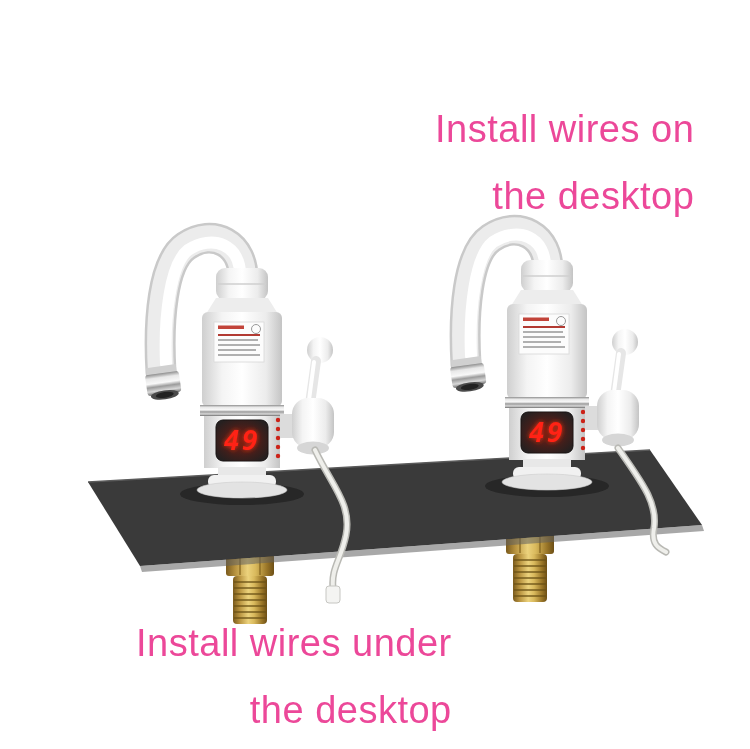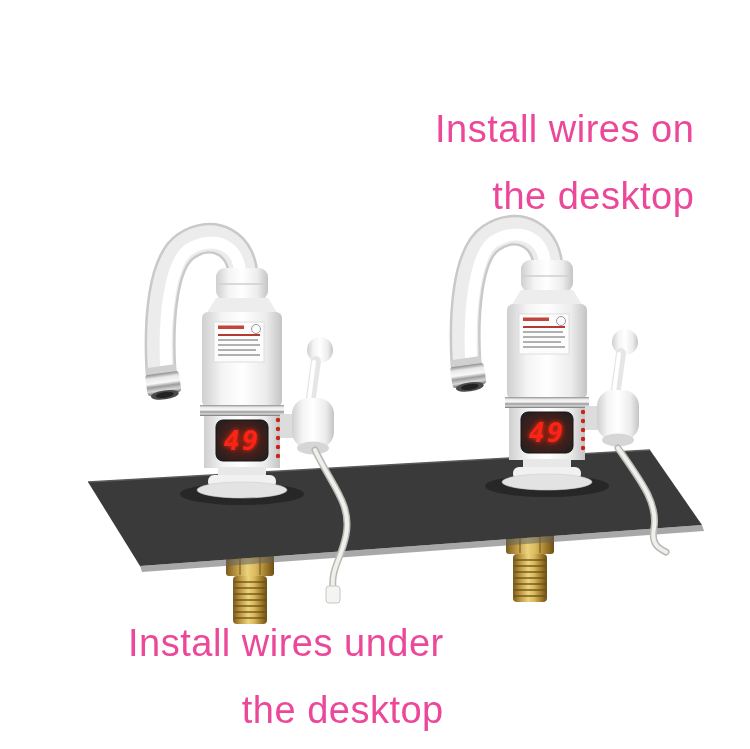--- a/index.html
+++ b/index.html
@@ -15,21 +15,21 @@
     position:absolute;
     color:#ec4899;
     font-size:38px;
     line-height:67px;
     letter-spacing:0.5px;
     white-space:nowrap;
     z-index:2;
     text-align:right;
   }
   .caption-top{left:435px;top:96px;}
-  .caption-bottom{left:128px;top:610px;}
+  .caption-bottom{left:136px;top:610px;}
   .digits{
     font-family:"DejaVu Sans Mono", monospace;
     font-weight:bold;
     font-style:italic;
     font-size:27px;
     letter-spacing:2px;
   }
 </style>
 </head>
 <body>

